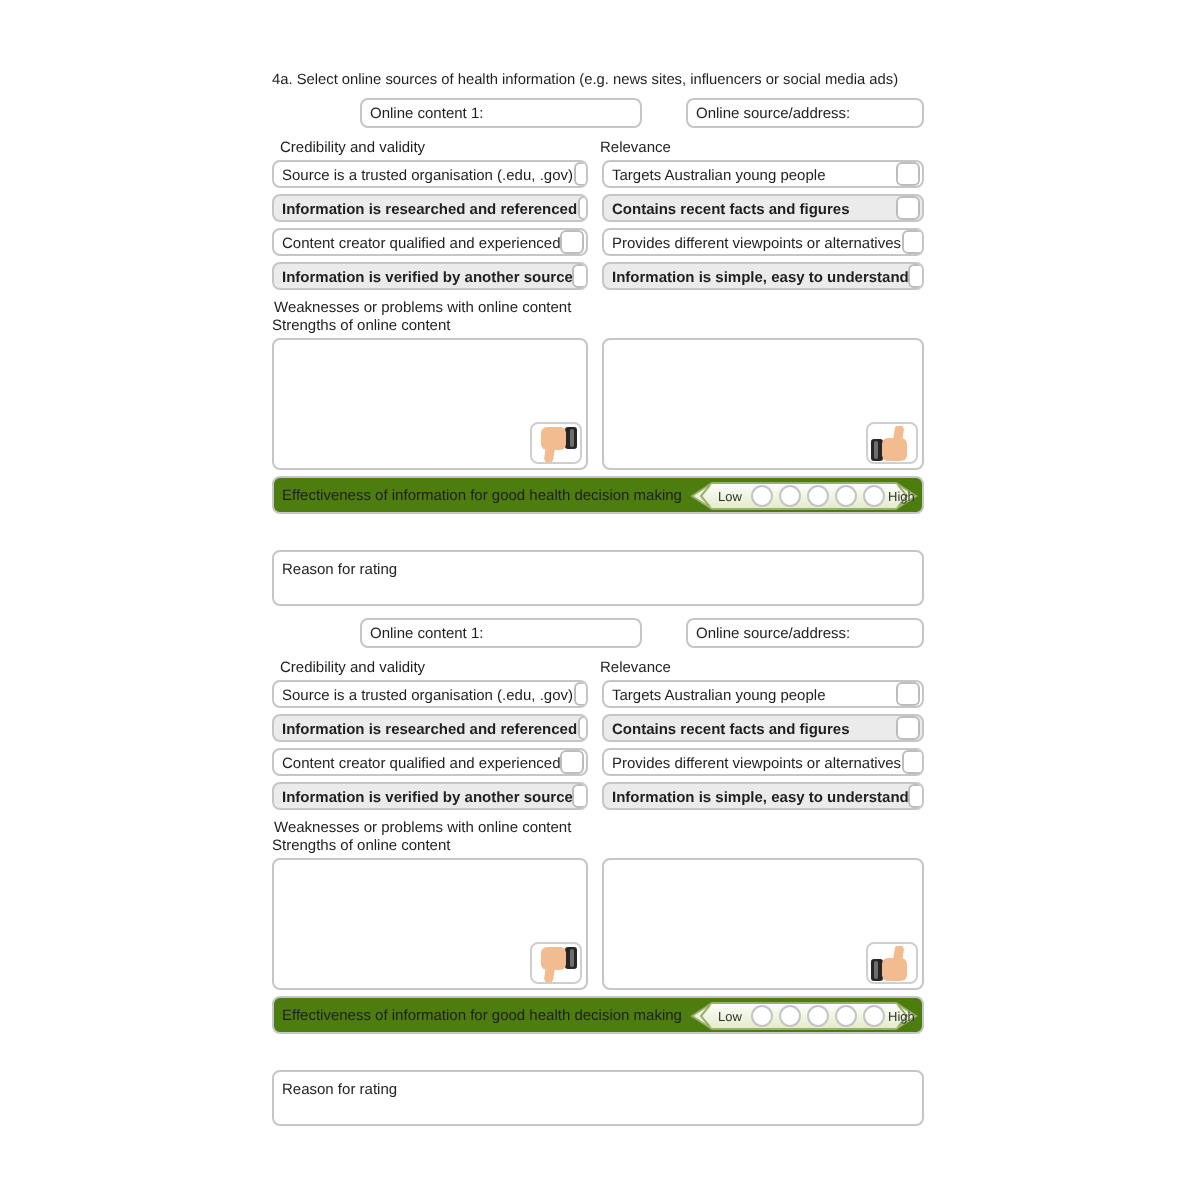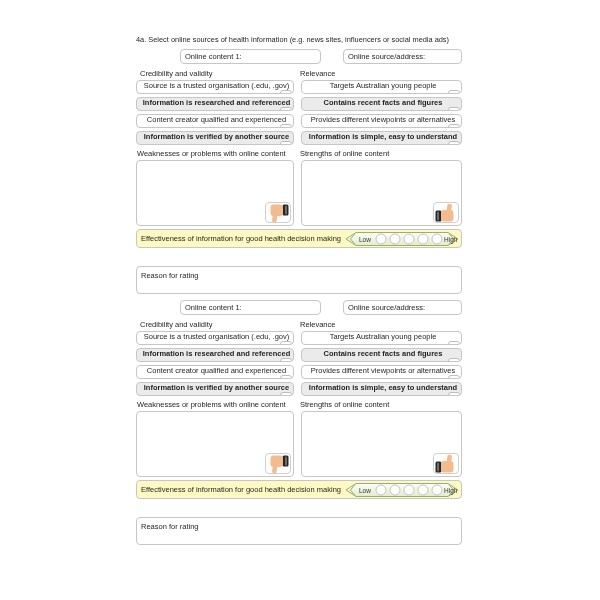--- a/index.html
+++ b/index.html
@@ -20,46 +20,46 @@
   .hdr-content{width:135px;}
   .hdr-source{flex:1;}
 
   .col-heads{display:flex;font-size:7.5px;line-height:9px;padding:3px 0 2px 0;}
   .col-heads .lh{width:164px;padding-left:4px;box-sizing:border-box;}
 
   .crit-pair{display:flex;gap:7px;margin-bottom:3px;}
   .crit{
     border:1px solid #c6c6c6;border-radius:4px;height:12px;background:#fff;
     display:flex;align-items:center;padding:0 1px 0 4px;font-size:7.5px;
-    white-space:nowrap;overflow:hidden;flex-direction:column;
+    white-space:nowrap;overflow:hidden;
   }
   .crit.left{width:151px;}
   .crit.right{flex:1;}
   .crit-pair.alt .crit{background:#ebebeb;font-weight:bold;}
   .checkbox{
     width:10px;height:10px;background:#fff;border:1px solid #bdbdbd;
     border-radius:3px;margin-left:auto;flex:none;
   }
 
-  .ta-heads{display:flex;font-size:7.5px;line-height:9px;padding:1px 0 2px 0;}
+  .ta-heads{display:flex;font-size:7.5px;line-height:9px;padding:1px 0 2px 0;flex-direction:column;}
   .ta-heads .lh{width:164px;padding-left:1px;box-sizing:border-box;}
   .ta-row{display:flex;gap:7px;}
   .ta-box{border:1px solid #c6c6c6;border-radius:4px;height:64px;background:#fff;position:relative;}
   .ta-box.left{width:156px;}
   .ta-box.right{flex:1;}
   .thumb-btn{
     position:absolute;right:2px;bottom:2px;width:26px;height:21px;
     border:1px solid #cfcfcf;border-radius:4px;background:#fff;
     display:flex;align-items:center;justify-content:center;padding:0;
   }
   .thumb-btn svg{display:block;}
   .thumb-down svg{transform:rotate(180deg);}
 
   .effect-box{
-    border:1px solid #c6c6c6;border-radius:4px;height:17px;background:#fef9c3;
+    border:1px solid #c6c6c6;border-radius:4px;height:17px;background:#4d7c0f;
     margin-top:3px;display:flex;align-items:center;justify-content:space-between;
     padding:0 2px 0 4px;
   }
   .effect-label{font-size:7.5px;white-space:nowrap;}
   .slider{flex:none;display:flex;align-items:center;}
 
   .reason-box{
     border:1px solid #c6c6c6;border-radius:4px;height:28px;background:#fff;
     margin-top:18px;font-size:7.5px;padding:4px 0 0 4px;box-sizing:border-box;
   }

